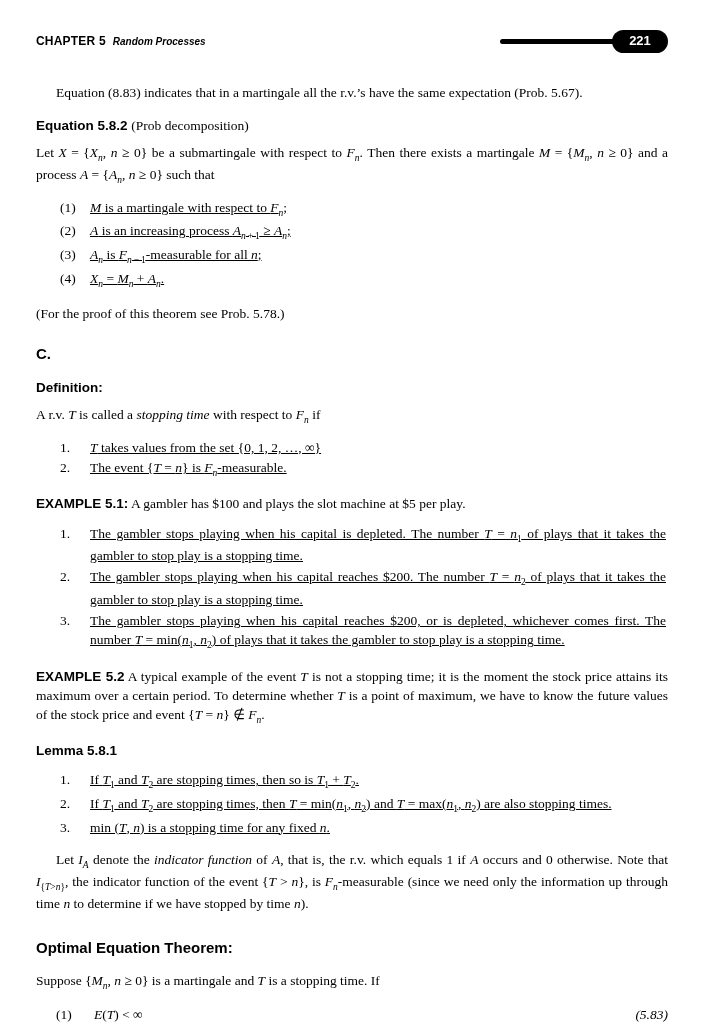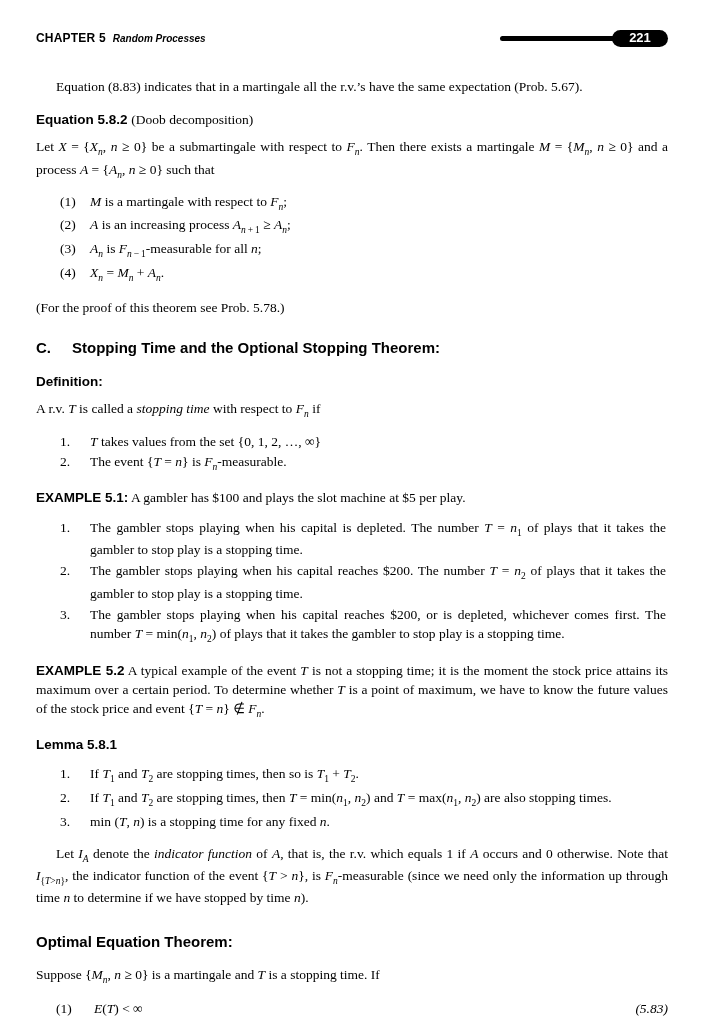--- a/index.html
+++ b/index.html
@@ -12,39 +12,39 @@
   .page { padding:30px 38px 8px 36px; font-size:13.5px; line-height:1.42; }
 
   
   .header { display:flex; justify-content:space-between; align-items:center; margin-bottom:30px;
             font-family:"Liberation Sans", sans-serif; }
   .header-left { display:flex; align-items:baseline; }
   .chapter { font-weight:bold; font-size:12px; letter-spacing:.2px; }
   .chapter-title { font-weight:bold; font-style:italic; font-size:10px; margin-left:7px; }
   .header-right { display:flex; align-items:center; }
   .header-rule { width:118px; height:5px; background:#000; border-radius:3px; margin-right:-6px; }
-  .page-oval { background:#000; color:#fff; width:56px; height:17px; border-radius:12px;
+  .page-oval { background:#000; color:#fff; width:56px; height:23px; border-radius:12px;
                display:flex; align-items:center; justify-content:center;
                font-weight:bold; font-size:13px; position:relative; z-index:1; }
 
   
   .para { text-align:justify; margin-bottom:9px; }
   .indent { text-indent:20px; }
   .block-heading { font-family:"Liberation Sans", sans-serif; font-weight:bold;
                    font-size:13.5px; margin:14px 0 8px; }
   .inline-label { font-family:"Liberation Sans", sans-serif; font-weight:bold; }
   .section-heading { font-family:"Liberation Sans", sans-serif; font-weight:bold;
                      font-size:15px; margin:20px 0 12px; display:flex; }
   .sec-label { width:36px; flex:none; }
 
   
   .list { margin:10px 0 13px 24px; }
   .li { display:flex; margin-bottom:2.5px; }
   .li-num { width:30px; flex:none; }
-  .li-text { flex:1; text-align:justify; padding-right:2px; }
+  .li-text { flex:1; text-align:justify; padding-right:2px;text-decoration:underline; }
   .tight .li { margin-bottom:1.5px; }
 
   
   .cond { display:flex; align-items:flex-start; margin-bottom:8px; padding-left:20px; }
   .cond-num { width:38px; flex:none; }
   .cond-formula { flex:1; }
   .cond-no { flex:none;font-style:italic; }
   sub { font-size:9.5px; }
 </style>
 </head>
@@ -62,21 +62,21 @@
       <div class="page-oval">
         <span>221</span>
       </div>
     </div>
   </div>
 
   <p class="para indent">Equation (8.83) indicates that in a martingale all the r.v.’s have the same expectation (Prob. 5.67).</p>
 
   <div class="block-heading">
     <span class="inline-label">Equation 5.8.2</span>
-    <span style="font-family:'Liberation Serif',serif; font-weight:normal;">(Doob decomposition)</span>
+    <span style="font-family:'Liberation Serif',serif; font-weight:normal;">(Prob decomposition)</span>
   </div>
   <p class="para">Let <i>X</i> = {<i>X<sub>n</sub></i>, <i>n</i> ≥ 0} be a submartingale with respect to <i>F<sub>n</sub></i>. Then there exists a martingale <i>M</i> = {<i>M<sub>n</sub></i>, <i>n</i> ≥ 0} and a process <i>A</i> = {<i>A<sub>n</sub></i>, <i>n</i> ≥ 0} such that</p>
 
   <div class="list tight">
     <div class="li">
       <span class="li-num">(1)</span>
       <span class="li-text"><i>M</i> is a martingale with respect to <i>F<sub>n</sub></i>;</span>
     </div>
     <div class="li">
       <span class="li-num">(2)</span>
@@ -89,21 +89,20 @@
     <div class="li">
       <span class="li-num">(4)</span>
       <span class="li-text"><i>X<sub>n</sub></i> = <i>M<sub>n</sub></i> + <i>A<sub>n</sub></i>.</span>
     </div>
   </div>
 
   <p class="para">(For the proof of this theorem see Prob. 5.78.)</p>
 
   <div class="section-heading">
     <span class="sec-label">C.</span>
-    <span>Stopping Time and the Optional Stopping Theorem:</span>
   </div>
 
   <div class="block-heading">Definition:</div>
   <p class="para">A r.v. <i>T</i> is called a <i>stopping time</i> with respect to <i>F<sub>n</sub></i> if</p>
 
   <div class="list tight">
     <div class="li">
       <span class="li-num">1.</span>
       <span class="li-text"><i>T</i> takes values from the set {0, 1, 2, …, ∞}</span>
     </div>

